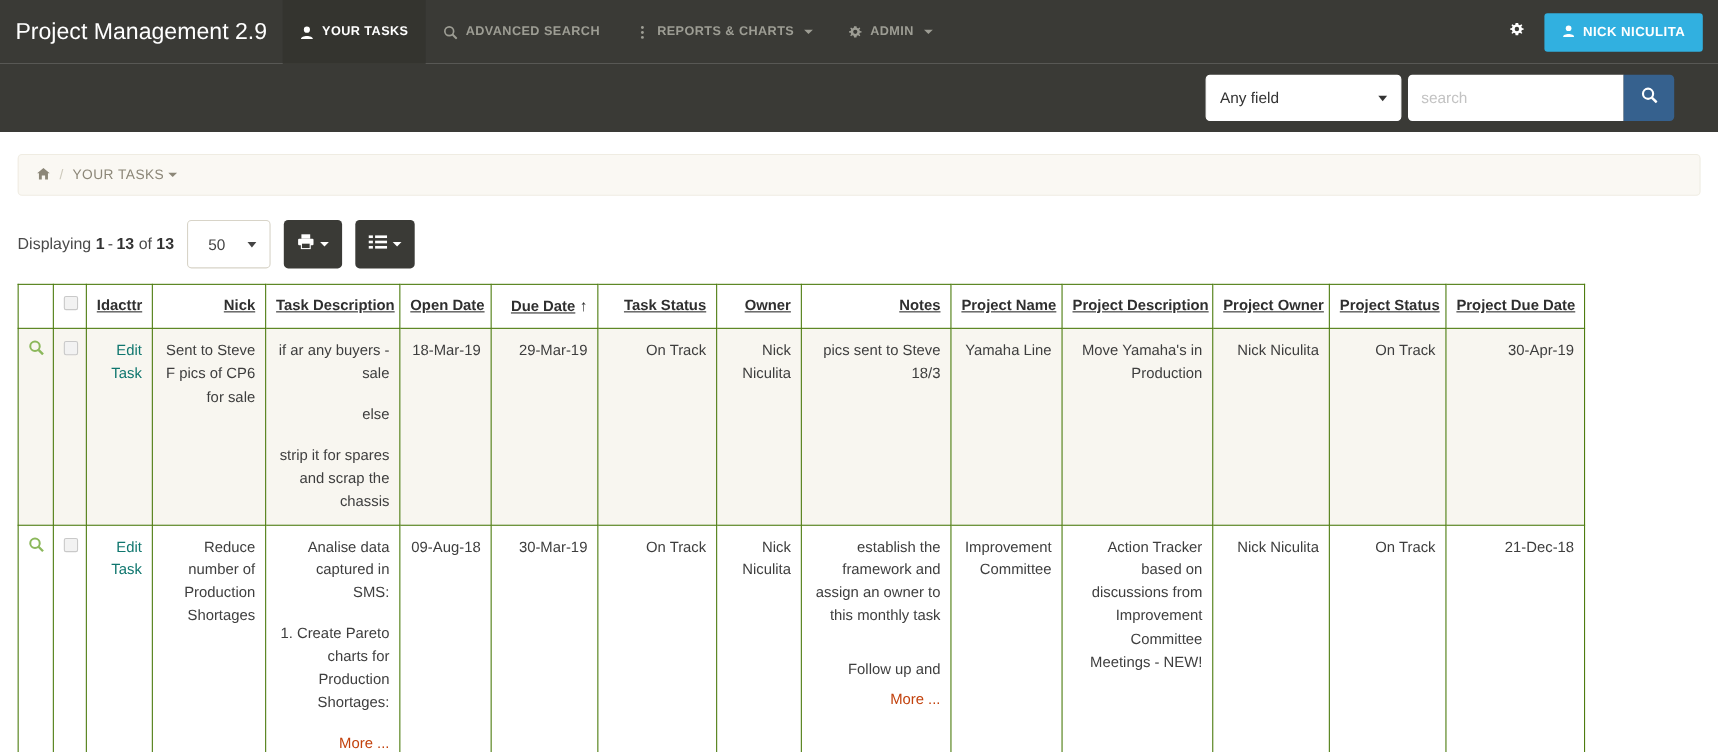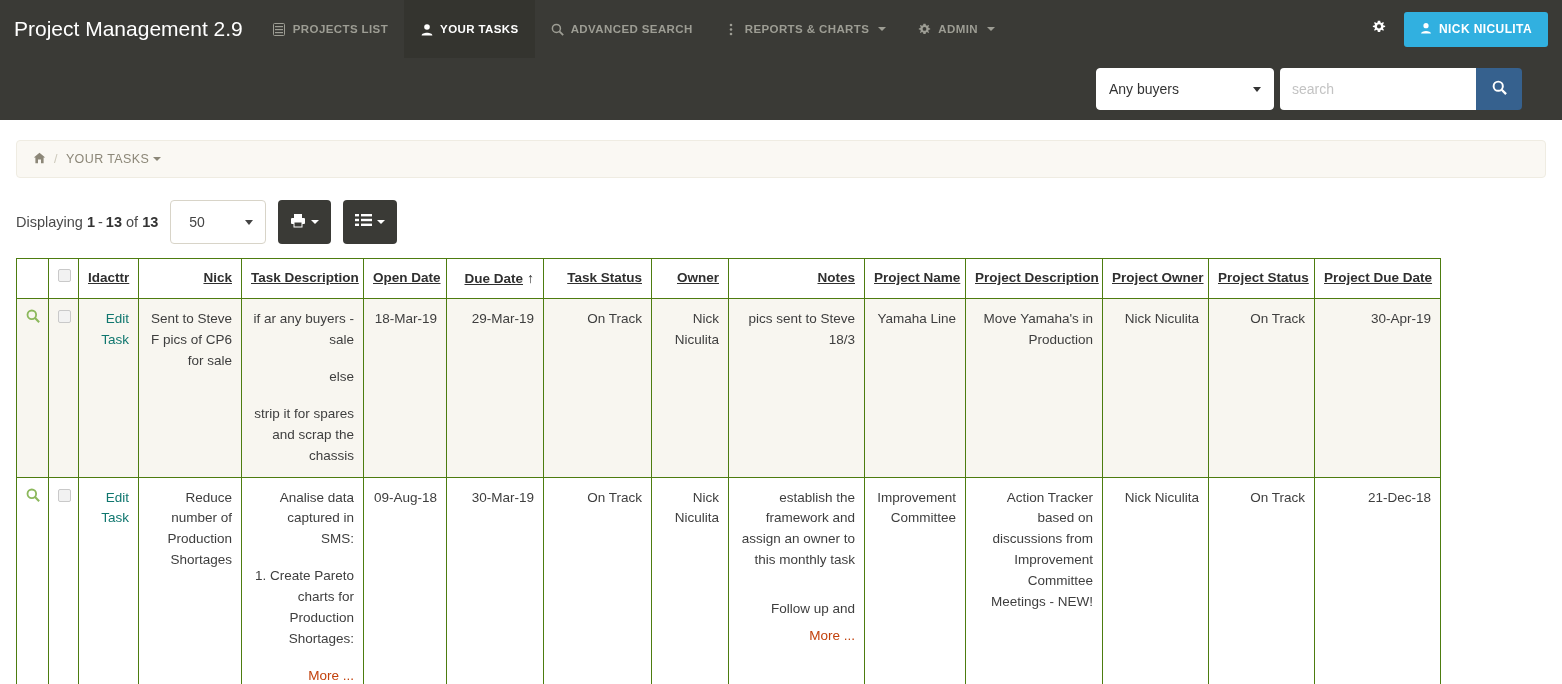--- a/index.html
+++ b/index.html
@@ -155,21 +155,21 @@
     display: flex;
     justify-content: flex-start;
     align-items: center;
     gap: 12px;
     margin-top: 22px;
     padding-right: 106px;
   }
   .displaying { font-size: 14.5px; color: #4a4a4a; }
   .displaying b { font-weight: bold; color: #333; }
   .page-size {
-    width: 96px; height: 44px;
+    width: 76px; height: 44px;
     border: 1px solid #d8d4c8;
     border-radius: 4px;
     background: #ffffff;
     display: flex; align-items: center; justify-content: space-between;
     padding: 0 12px 0 18px;
     font-size: 14px; color: #444;
     cursor: pointer;
   }
   .page-size .caret-d {
     width: 0; height: 0;
@@ -244,31 +244,20 @@
   .para:last-child { margin-bottom: 0; }
 </style>
 </head>
 <body>
 
 <div class="navbar">
   <div class="brand">Project Management 2.9</div>
 
   <div class="nav-items">
 
-    <div class="nav-item">
-      <span class="nic">
-        <svg width="12" height="13" viewBox="0 0 12 13">
-            <rect x="0.5" y="0.5" width="11" height="12" rx="1" fill="none" stroke="#9d9d94"></rect>
-            <rect x="2" y="3" width="8" height="1.2" fill="#9d9d94"></rect>
-            <rect x="2" y="6" width="8" height="1.2" fill="#9d9d94"></rect>
-            <rect x="2" y="9" width="8" height="1.2" fill="#9d9d94"></rect>
-          </svg>
-      </span>
-      <span>PROJECTS LIST</span>
-    </div>
 
     <div class="nav-item active">
       <span class="nic">
         <svg width="12" height="13" viewBox="0 0 12 13">
             <circle cx="6" cy="4" r="2.8" fill="#ffffff"></circle>
             <path d="M0.6 12.5 C0.6 8.8 11.4 8.8 11.4 12.5 Z" fill="#ffffff"></path>
           </svg>
       </span>
       <span>YOUR TASKS</span>
     </div>
@@ -326,21 +315,21 @@
           </svg>
       </span>
       <span>NICK NICULITA</span>
     </div>
   </div>
 </div>
 
 <div class="search-strip">
   <div class="search-group">
     <div class="sel">
-      <span>Any buyers</span>
+      <span>Any field</span>
       <span class="caret-d"></span>
     </div>
     <input class="search-input" type="text" placeholder="search" style="">
     <div class="search-btn">
       <span>
         <svg width="15" height="15" viewBox="0 0 13 13">
             <circle cx="5.4" cy="5.4" r="4" fill="none" stroke="#ffffff" stroke-width="1.7"></circle>
             <line x1="8.4" y1="8.4" x2="12.2" y2="12.2" stroke="#ffffff" stroke-width="2"></line>
           </svg>
       </span>

